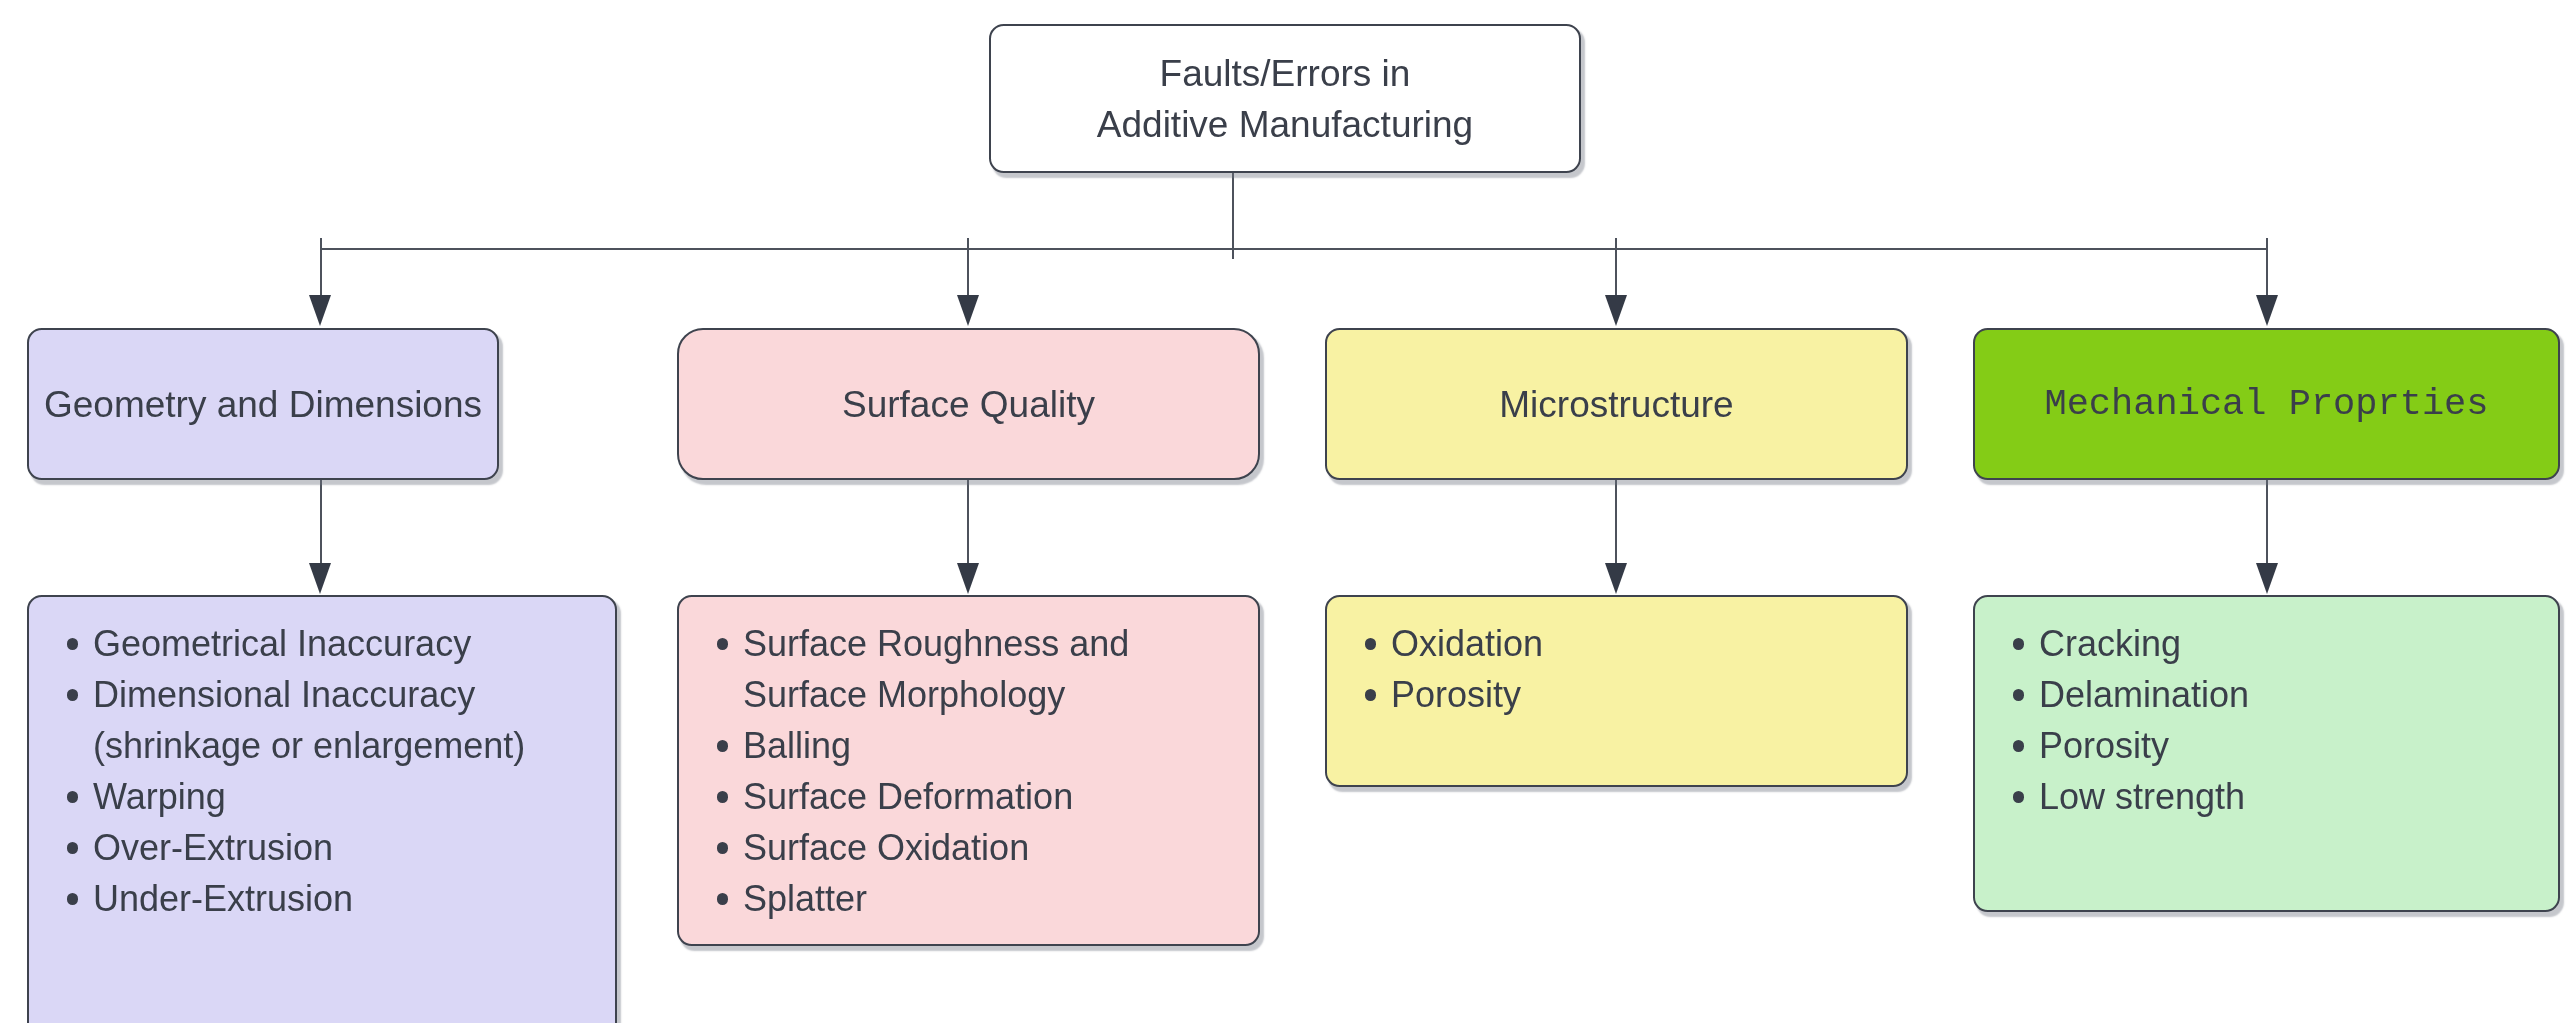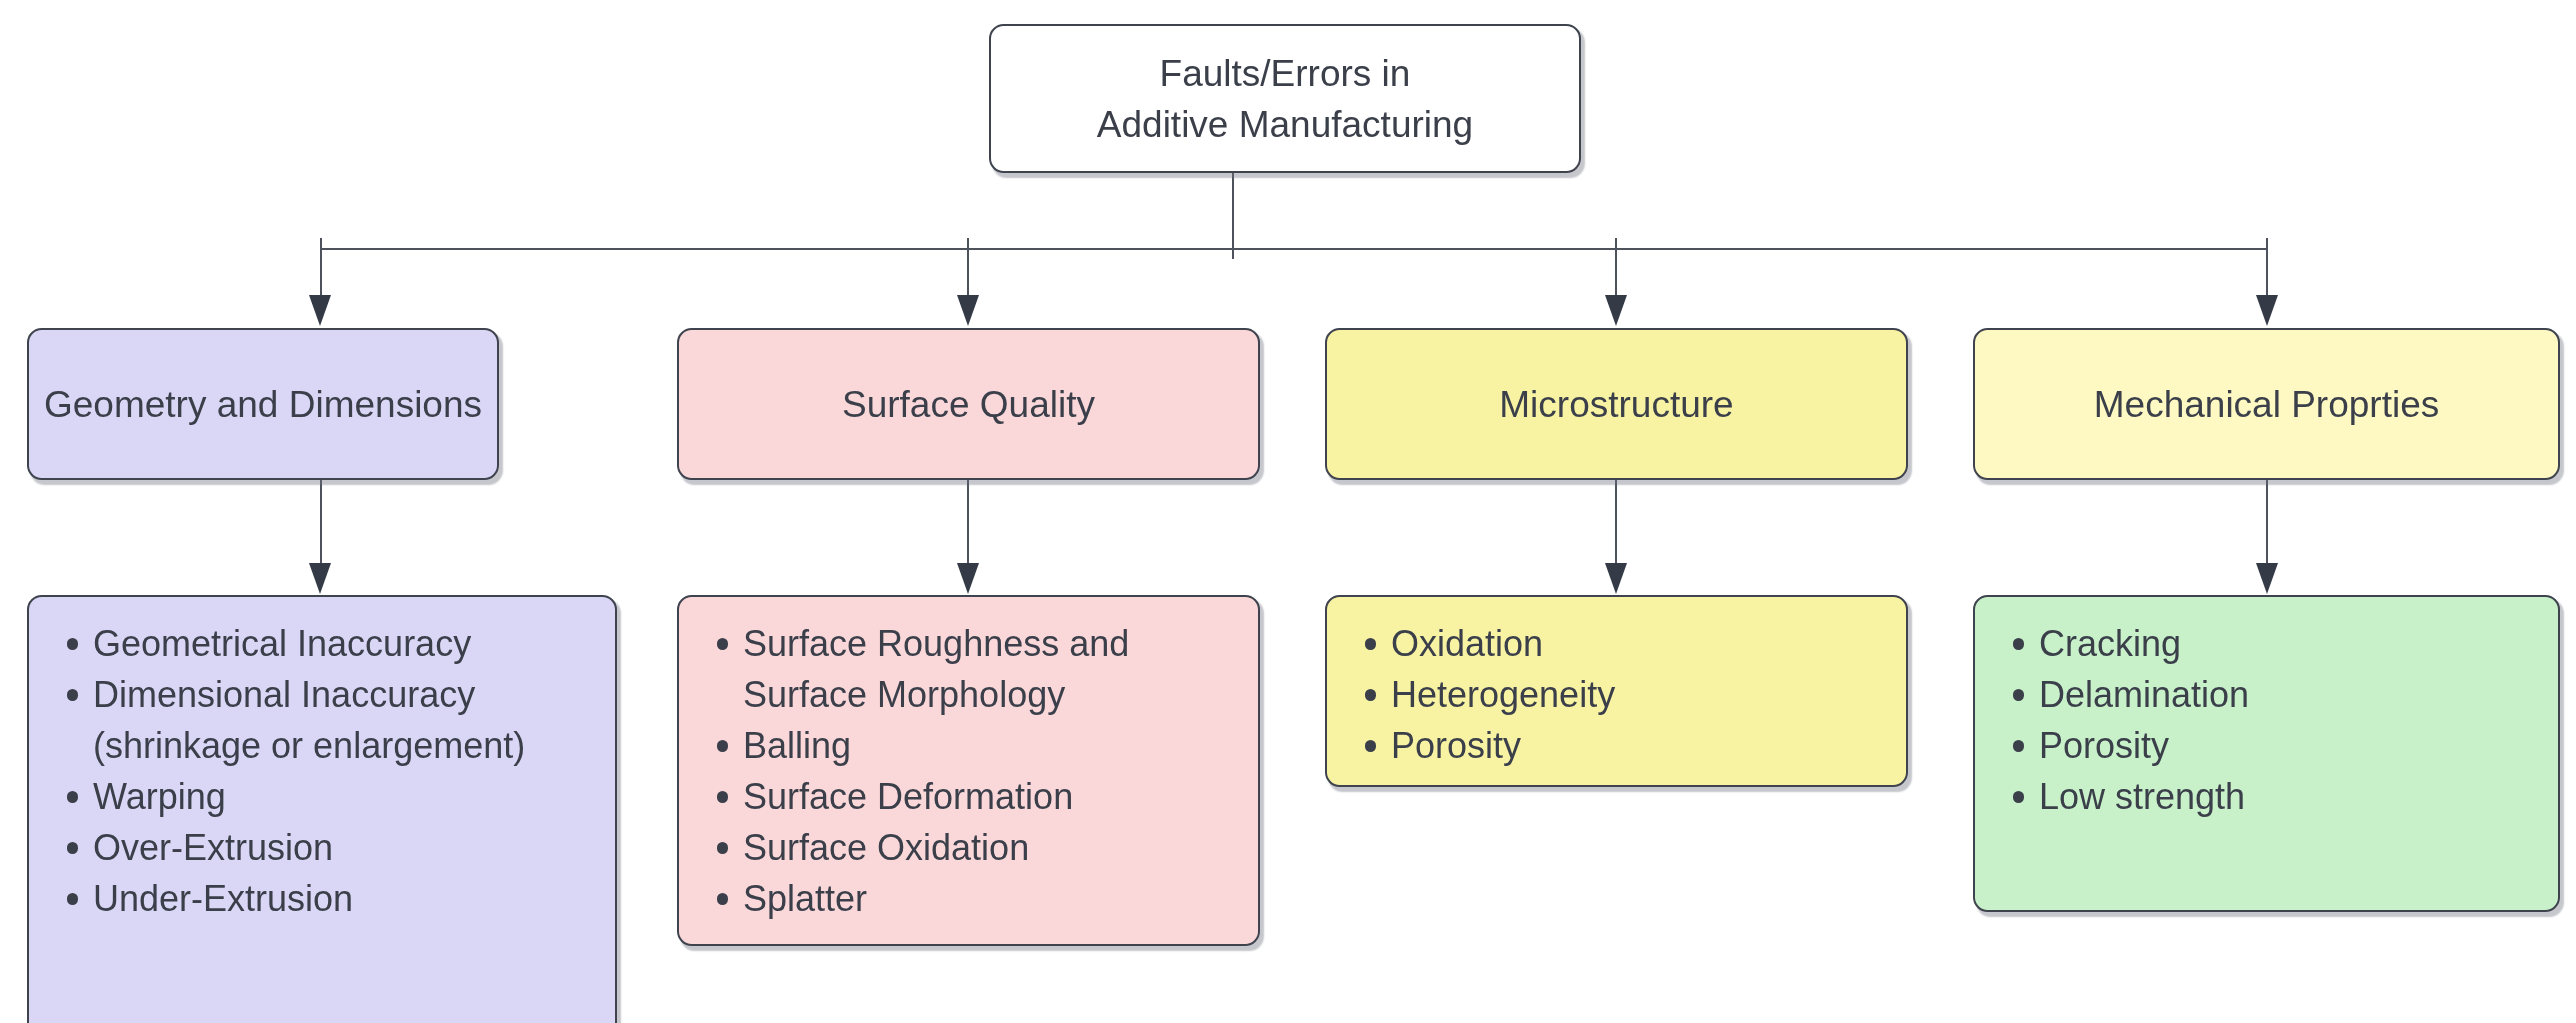--- a/index.html
+++ b/index.html
@@ -30,21 +30,21 @@
     justify-content: center;
     text-align: center;
     font-size: 37px;
     line-height: 51px;
   }
   .root-node {
     left: 989px; top: 24px; width: 592px; height: 149px;
   }
   .cat-node { top: 328px; height: 152px; }
   .cat-1 { left: 27px;   width: 472px; }
-  .cat-2 { left: 677px;  width: 583px; }
+  .cat-2 { left: 677px;  width: 583px; border-radius: 26px; }
   .cat-3 { left: 1325px; width: 583px; }
   .cat-4 { left: 1973px; width: 587px; }
 
   .detail-node { top: 595px; padding: 21px 45px 8.2px 0; }
   .det-1 { left: 27px;   width: 590px; height: 480px; }
   .det-2 { left: 677px;  width: 583px; height: 351px; }
   .det-3 { left: 1325px; width: 583px; height: 192px; }
   .det-4 { left: 1973px; width: 587px; height: 317px; }
 
   .detail-node ul {
@@ -157,21 +157,21 @@
 
   <div class="node title-node cat-node cat-1" style="background-color: rgb(218, 215, 246);">
     <span>Geometry and Dimensions</span>
   </div>
   <div class="node title-node cat-node cat-2" style="background-color: rgb(250, 216, 218);">
     <span>Surface Quality</span>
   </div>
   <div class="node title-node cat-node cat-3" style="background-color: rgb(248, 242, 163);">
     <span>Microstructure</span>
   </div>
-  <div class="node title-node cat-node cat-4" style="background-color: #fef9c3;">
+  <div class="node title-node cat-node cat-4" style="background-color: #84cc16; font-family: Liberation Mono, monospace;">
     <span>Mechanical Proprties</span>
   </div>
 
   <div class="node detail-node det-1" style="background-color: rgb(218, 215, 246);">
     <ul>
       <li>Geometrical Inaccuracy</li>
       <li>Dimensional Inaccuracy (shrinkage or enlargement)</li>
       <li>Warping</li>
       <li>Over-Extrusion</li>
       <li>Under-Extrusion</li>
@@ -182,21 +182,20 @@
       <li>Surface Roughness and Surface Morphology</li>
       <li>Balling</li>
       <li>Surface Deformation</li>
       <li>Surface Oxidation</li>
       <li>Splatter</li>
     </ul>
   </div>
   <div class="node detail-node det-3" style="background-color: rgb(248, 242, 163);">
     <ul>
       <li>Oxidation</li>
-      <li>Heterogeneity</li>
       <li>Porosity</li>
     </ul>
   </div>
   <div class="node detail-node det-4" style="background-color: rgb(200, 241, 202);">
     <ul>
       <li>Cracking</li>
       <li>Delamination</li>
       <li>Porosity</li>
       <li>Low strength</li>
     </ul>

